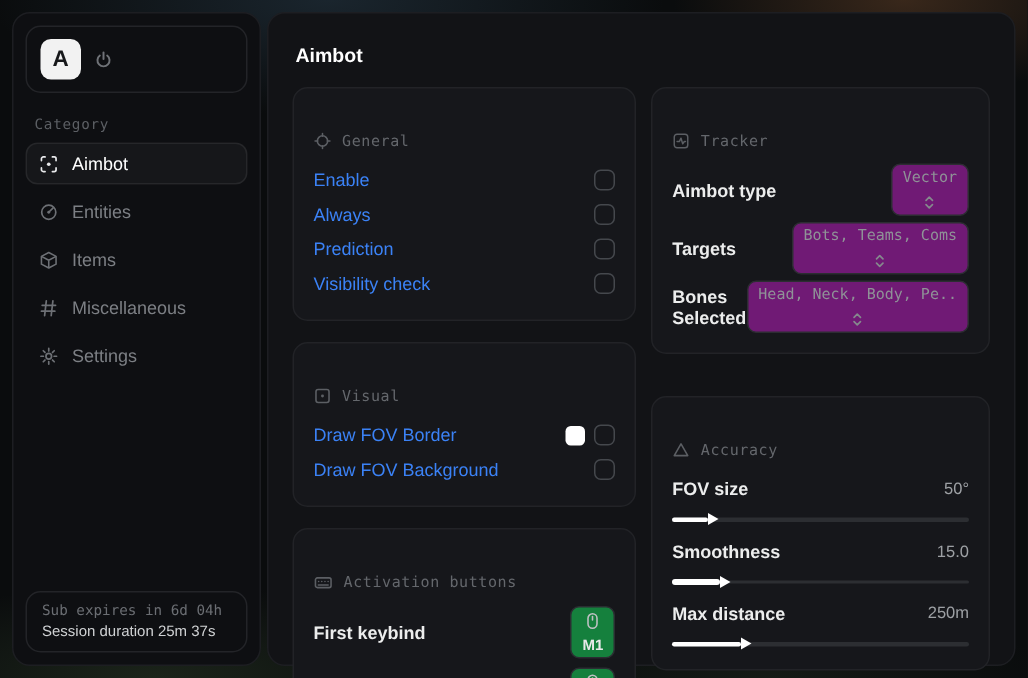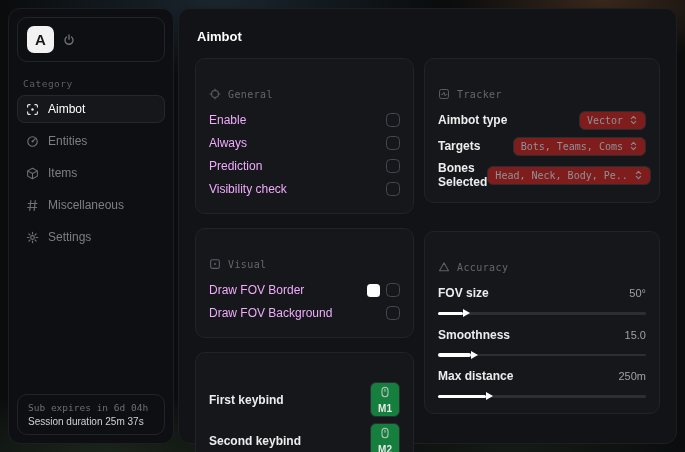--- a/index.html
+++ b/index.html
@@ -79,40 +79,40 @@
     font-family:"DejaVu Sans Mono", monospace;
     font-size:10px; color:#64676c; letter-spacing:.4px;
     margin-bottom:9px;
   }
   .card-head .hicon { display:flex; color:#5c5f64; }
   .row {
     display:flex; align-items:center; justify-content:space-between;
     min-height:22px;
   }
   .rows { display:flex; flex-direction:column; gap:1px; }
-  .row-label { font-size:12px; color:#f0abfc; }
+  .row-label { font-size:12px; color:#3b82f6; }
   .row-label.bright { color:#eceded; font-weight:bold; }
   .checkbox {
     width:14px; height:14px; border-radius:4.5px;
     border:1.5px solid #45484d; background:transparent;
   }
   .swatch-group { display:flex; align-items:center; gap:6px; }
   .color-swatch { width:13px; height:13px; border-radius:3.5px; background:#ffffff; }
   .keybind {
     display:flex; align-items:center; gap:5px;
     background:#15803d; border:1px solid #2b2d32; border-radius:6px;
     padding:2.5px 7px; font-size:10px; color:#e8e9ea; font-weight:bold;flex-direction:column;
   }
   .keybind .kicon { display:flex; color:#bfc1c4; }
   .select {
     display:flex; align-items:center; gap:6px;
-    background:#7f1d1d; border:1px solid #2c2d32; border-radius:6px;
+    background:#701a75; border:1px solid #2c2d32; border-radius:6px;
     padding:3px 7px;
     font-family:"DejaVu Sans Mono", monospace;
-    font-size:10px; color:#8f9297; white-space:nowrap;
+    font-size:10px; color:#8f9297; white-space:nowrap;flex-direction:column;
   }
   .select .sicon { display:flex; color:#85888d; }
   .slider-group { margin-bottom:9px; }
   .slider-group:last-child { margin-bottom:2px; }
   .slider-val { font-size:11px; color:#9da0a4; }
   .slider-track {
     position:relative; height:2.5px; background:#2c2e32; border-radius:2px;
     margin-top:8px;
   }
   .slider-fill {
@@ -256,20 +256,29 @@
             </span>
           </div>
           <div class="row">
             <span class="row-label">Draw FOV Background</span>
             <span class="checkbox"></span>
           </div>
         </div>
       </div>
 
       <div class="card">
+        <div class="card-head">
+          <span class="hicon">
+            <svg width="13" height="13" viewBox="0 0 16 16" fill="none" stroke="currentColor" stroke-width="1.3">
+              <rect x="1.6" y="4" width="12.8" height="8" rx="1.6"></rect>
+              <path d="M4 9.8h8M4.2 7h.01M6.8 7h.01M9.4 7h.01M12 7h.01" stroke-linecap="round"></path>
+            </svg>
+          </span>
+          <span>Activation buttons</span>
+        </div>
         <div class="rows" style="gap:6px;">
           <div class="row">
             <span class="row-label bright">First keybind</span>
             <span class="keybind">
               <span class="kicon">
                 <svg width="10" height="12" viewBox="0 0 12 16" fill="none" stroke="currentColor" stroke-width="1.4" stroke-linecap="round">
                   <rect x="2" y="1.6" width="8" height="12.8" rx="4"></rect>
                     <path d="M6 4v3"></path>
                 </svg>
               </span>

